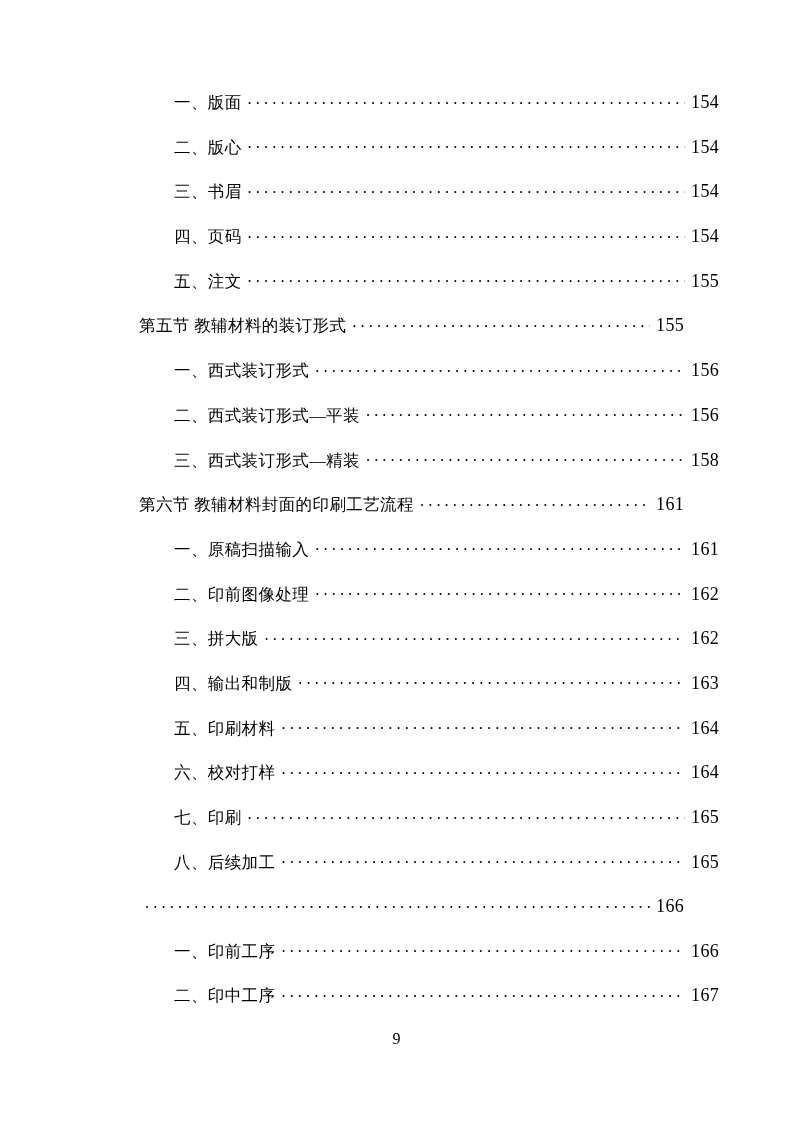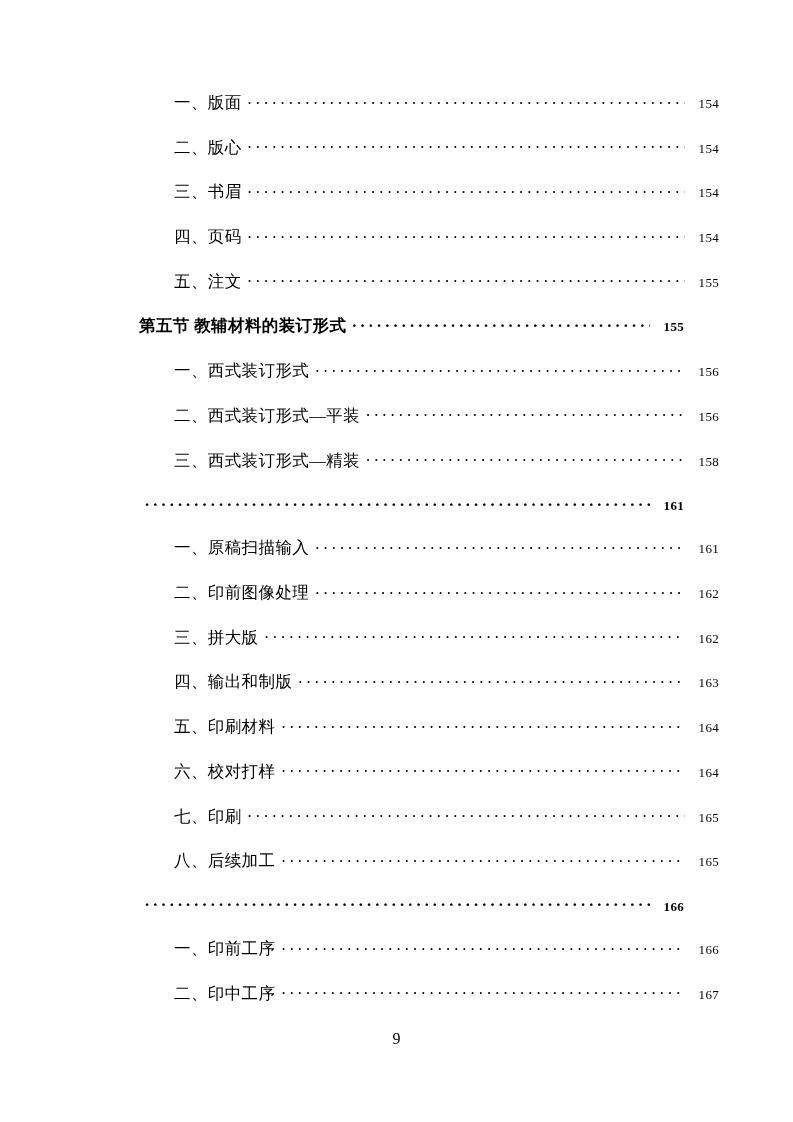--- a/index.html
+++ b/index.html
@@ -32,21 +32,20 @@
     display: flex;
     align-items: baseline;
     width: 100%;
     font-size: 16.5px;
     line-height: 1;
     margin-bottom: 25.2px;
     white-space: nowrap;
   }
   .toc-entry.level-1 {
     padding-left: 0;
-    font-weight: bold;
   }
   .toc-entry.level-2 {
     padding-left: 35px;
   }
   .entry-title {
     flex: 0 0 auto;
     letter-spacing: 0.4px;
   }
   .leader {
     flex: 1 1 auto;
@@ -63,21 +62,21 @@
     color: #000;
     position: absolute;
     left: 0;
     bottom: 1px;
     white-space: nowrap;
   }
   .entry-page {
     flex: 0 0 auto;
     text-align: right;
     min-width: 30px;
-    font-size: 13px;
+    font-size: 18px;
     letter-spacing: 0.3px;
   }
   .folio {
     position: absolute;
     top: 1030px;
     left: 0;
     width: 793px;
     text-align: center;
     font-size: 16px;
     font-family: "Liberation Serif", "DejaVu Serif", serif;
@@ -127,20 +126,21 @@
         <span class="entry-title">二、西式装订形式—平装</span>
         <span class="leader"></span>
         <span class="entry-page">156</span>
       </div>
       <div class="toc-entry level-2">
         <span class="entry-title">三、西式装订形式—精装</span>
         <span class="leader"></span>
         <span class="entry-page">158</span>
       </div>
       <div class="toc-entry level-1">
+        <span class="entry-title">第六节  教辅材料封面的印刷工艺流程</span>
         <span class="leader"></span>
         <span class="entry-page">161</span>
       </div>
       <div class="toc-entry level-2">
         <span class="entry-title">一、原稿扫描输入</span>
         <span class="leader"></span>
         <span class="entry-page">161</span>
       </div>
       <div class="toc-entry level-2">
         <span class="entry-title">二、印前图像处理</span>

